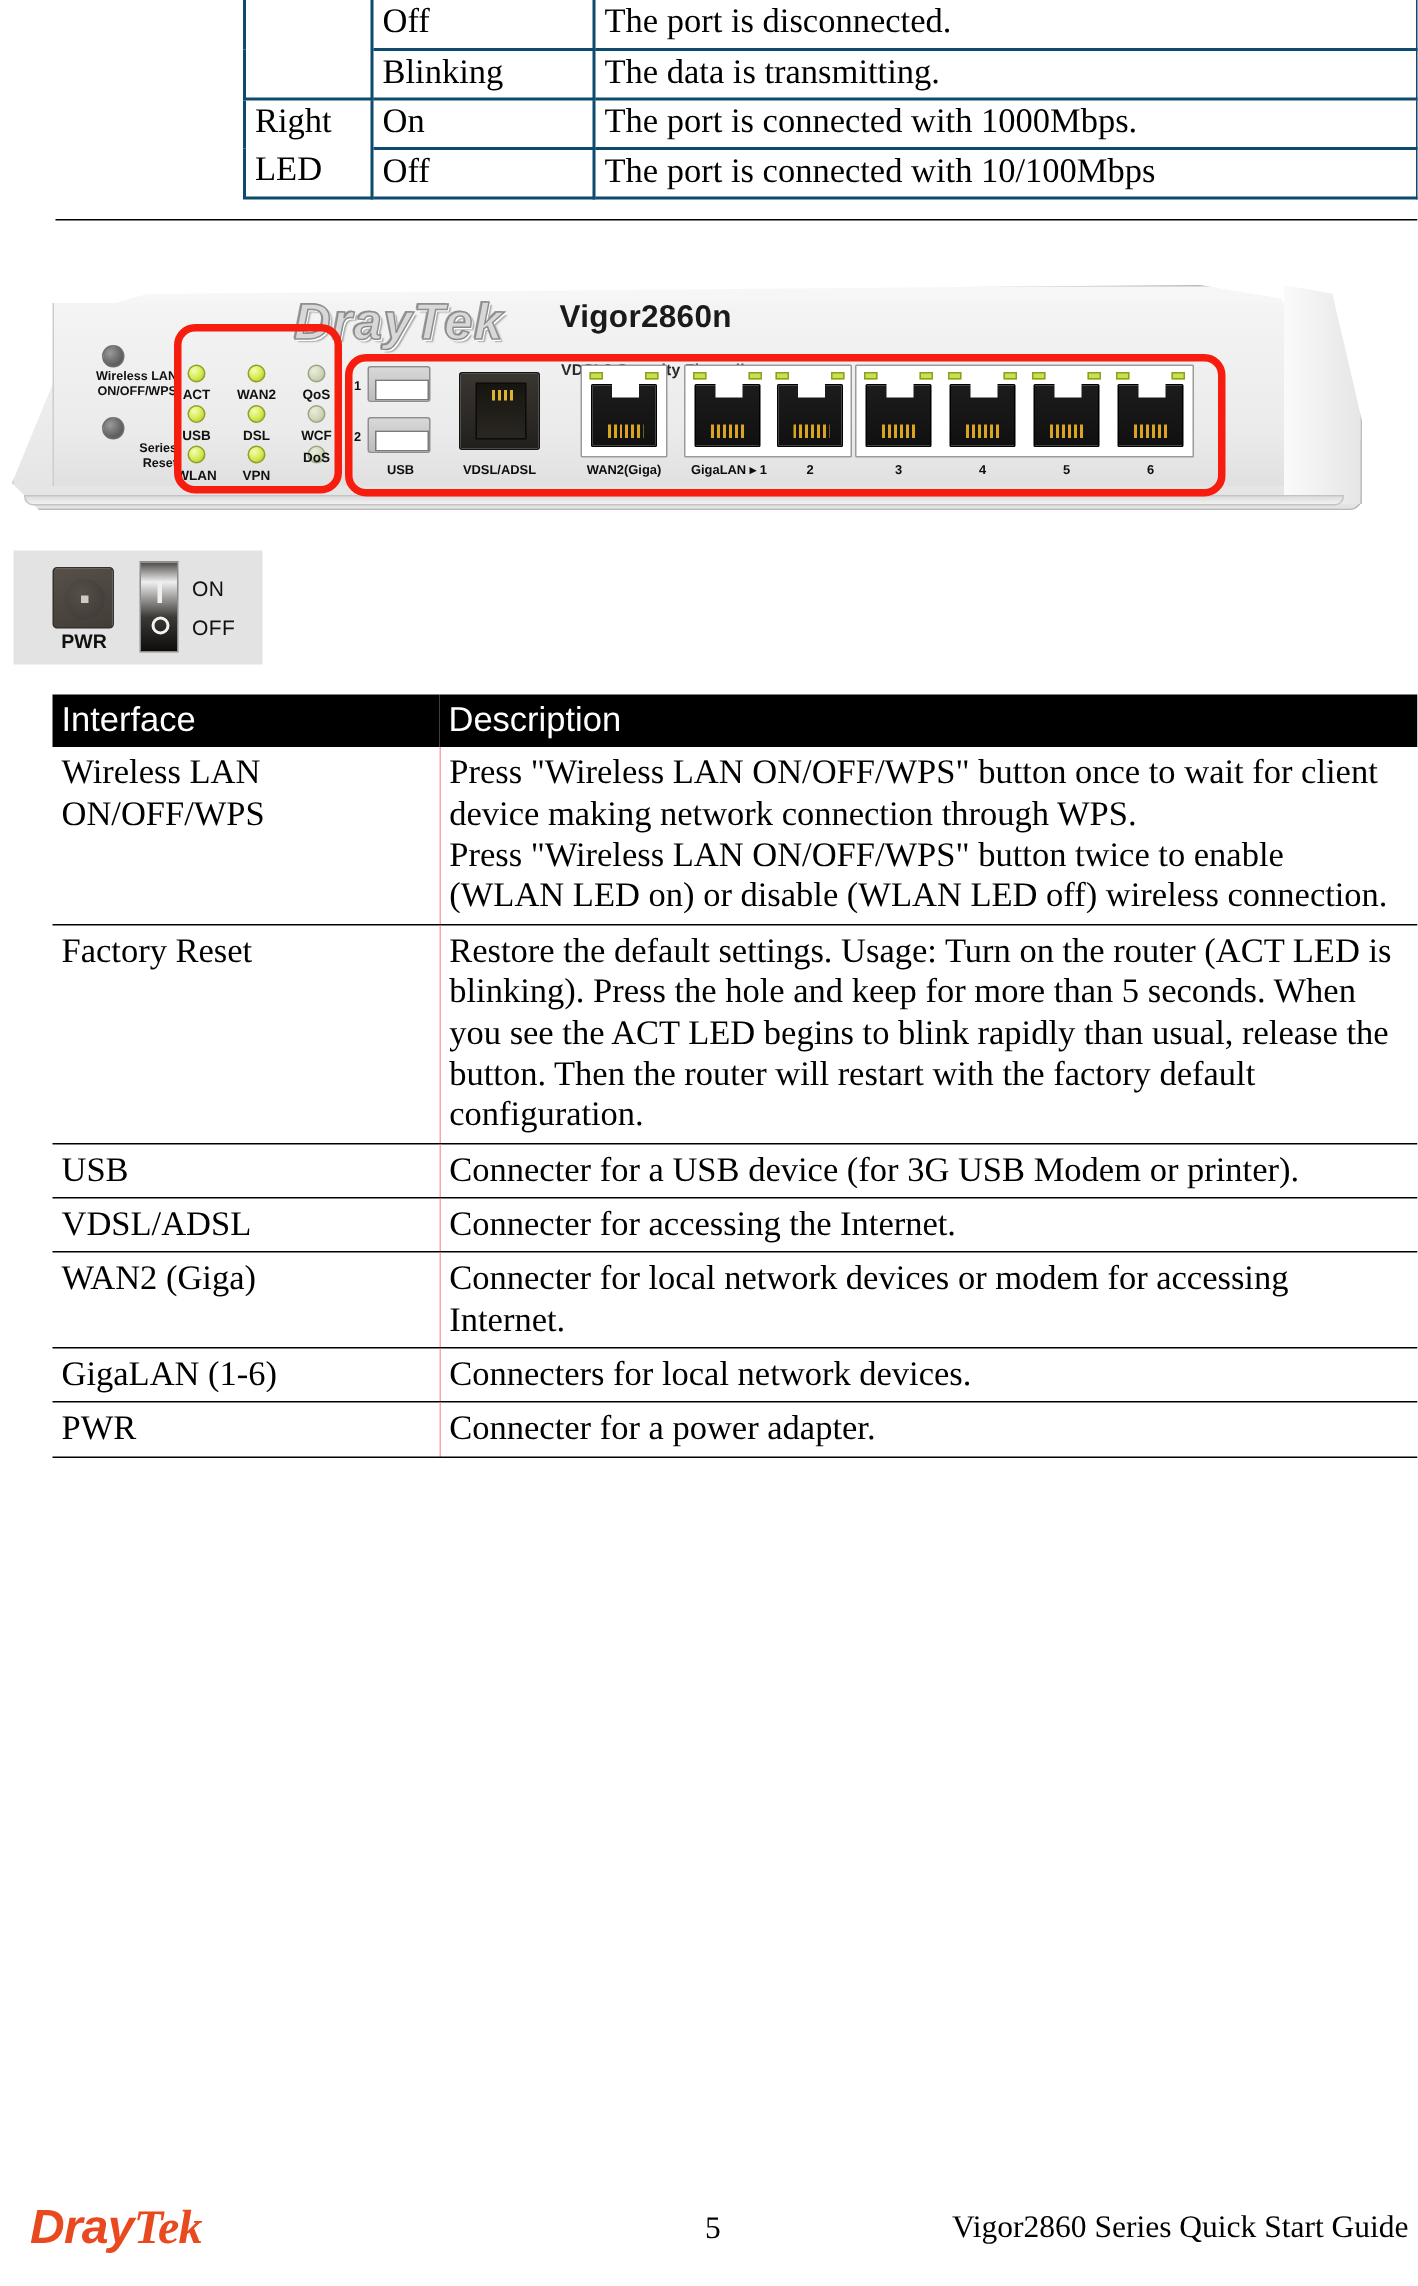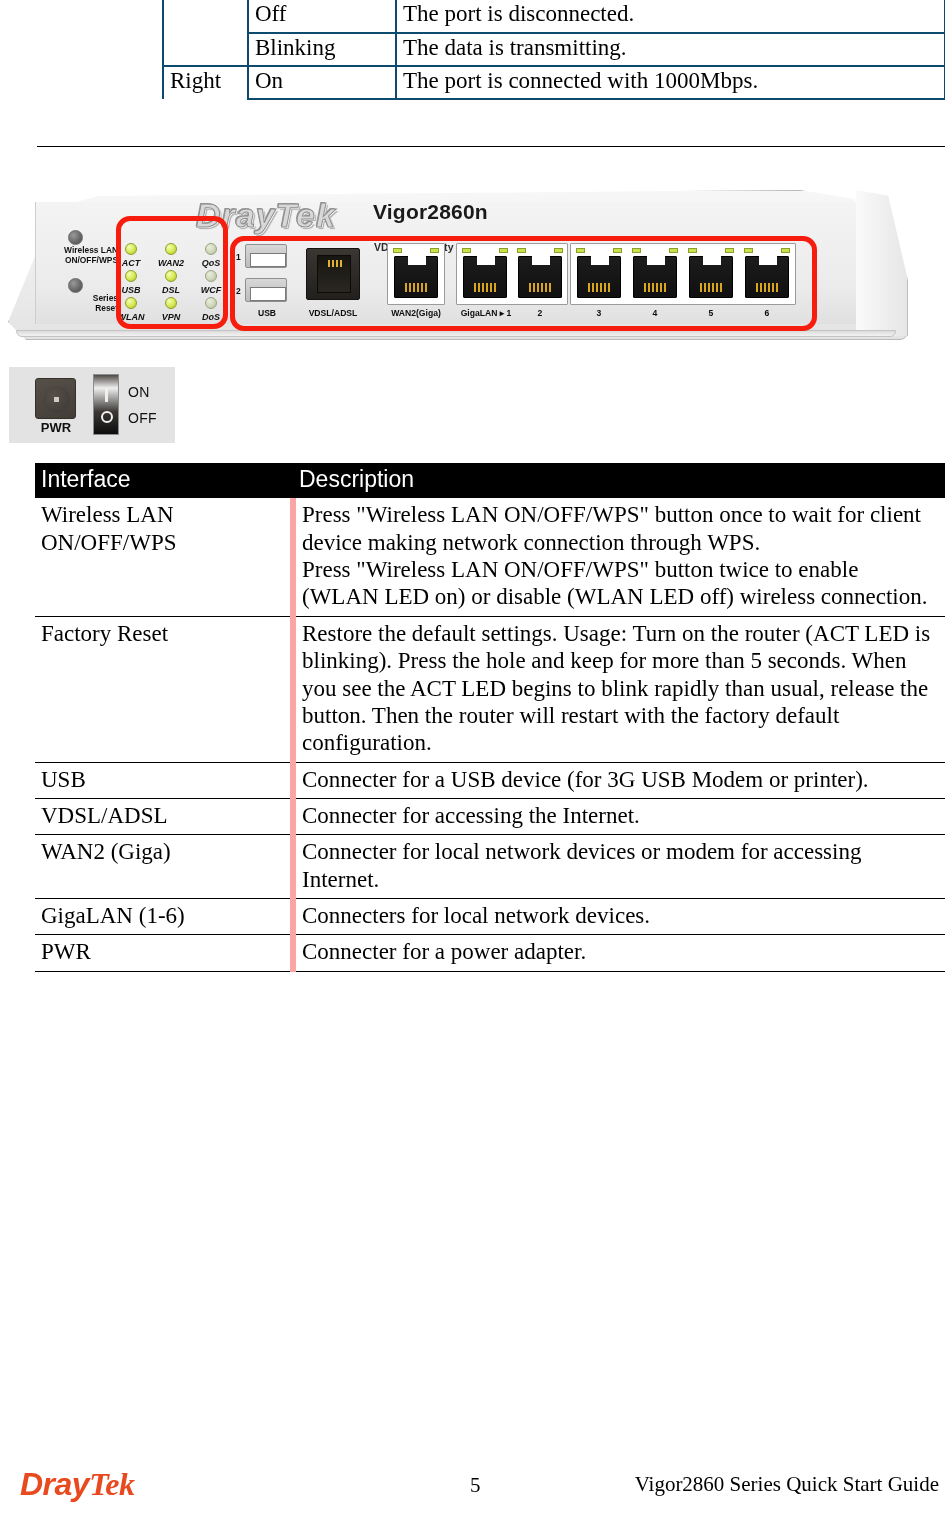--- a/index.html
+++ b/index.html
@@ -162,21 +162,20 @@
     border: 1px solid #9aa383;
   }
   .led-lbl {
     position: absolute;
     font-family: "Liberation Sans", sans-serif;
     font-weight: 700;
     font-size: 9px;
     color: #111;
     width: 34px;
     text-align: center;
-    font-style: italic;
   }
 
   
   .usb-slot {
     position: absolute;
     width: 42px; height: 24px;
     background: linear-gradient(180deg,#d8d8d8,#bcbcbc);
     border: 1px solid #8e8e8e;
     border-radius: 2px;
   }
@@ -356,21 +355,21 @@
     background: #000;
     color: #fff;
     font-family: "Liberation Sans", sans-serif;
     font-weight: 400;
     font-size: 23px;
     text-align: left;
     padding: 3px 8px 5px 6px;
     border-bottom: none;
   }
   .iface-table .col-iface { width: 258px; }
-  .iface-table td.col-iface { border-right: 6px solid #fca5a5; margin-top: 40px; }
+  .iface-table td.col-iface { border-right: 1px solid #fca5a5; margin-top: 40px; }
   .iface-table td.col-desc { border-left: none; }
   .iface-table tbody tr:first-child td { border-top: none; }
 
   
   .footer {
     position: absolute;
     left: 0; bottom: 18px;
     width: 945px;
     height: 40px;
   }
@@ -421,20 +420,26 @@
       <td class="notop"></td>
       <td>Blinking</td>
       <td>The data is transmitting.</td>
     </tr>
     <tr>
       <td class="blank"></td>
       <td class="nobottom">Right</td>
       <td>On</td>
       <td>The port is connected with 1000Mbps.</td>
     </tr>
+    <tr>
+      <td class="blank"></td>
+      <td class="notop">LED</td>
+      <td>Off</td>
+      <td>The port is connected with 10/100Mbps</td>
+    </tr>
   </tbody>
 </table>
 <div class="underline-rule"></div>
 
 <div class="router-fig">
   <div class="router-body">
     <div class="chassis"></div>
     <div class="chassis-inner"></div>
     <div class="chassis-rightface"></div>
     <div class="chassis-base"></div>
@@ -466,21 +471,21 @@
     <div class="led" style="left:157px; top:84px;"></div>
     <div class="led-lbl" style="left:146px; top:99px;">DSL</div>
     <div class="led dim" style="left:197px; top:84px;"></div>
     <div class="led-lbl" style="left:186px; top:99px;">WCF</div>
 
     <div class="led" style="left:117px; top:111px;"></div>
     <div class="led-lbl" style="left:106px; top:126px;">WLAN</div>
     <div class="led" style="left:157px; top:111px;"></div>
     <div class="led-lbl" style="left:146px; top:126px;">VPN</div>
     <div class="led dim" style="left:197px; top:111px;"></div>
-    <div class="led-lbl" style="left:186px; top:126px;">DoS</div>
+    <div class="led-lbl" style="left:186px; top:114px;">DoS</div>
 
     <div class="usb-num" style="left:228px; top:66px;">1</div>
     <div class="usb-slot" style="left:237px; top:58px;"></div>
     <div class="usb-num" style="left:228px; top:100px;">2</div>
     <div class="usb-slot" style="left:237px; top:92px;"></div>
     <div class="port-lbl" style="left:235px; top:122px; width:48px;">USB</div>
 
     <div class="dsl-port" style="left:298px; top:62px;">
       <div class="slot"></div>
     </div>

